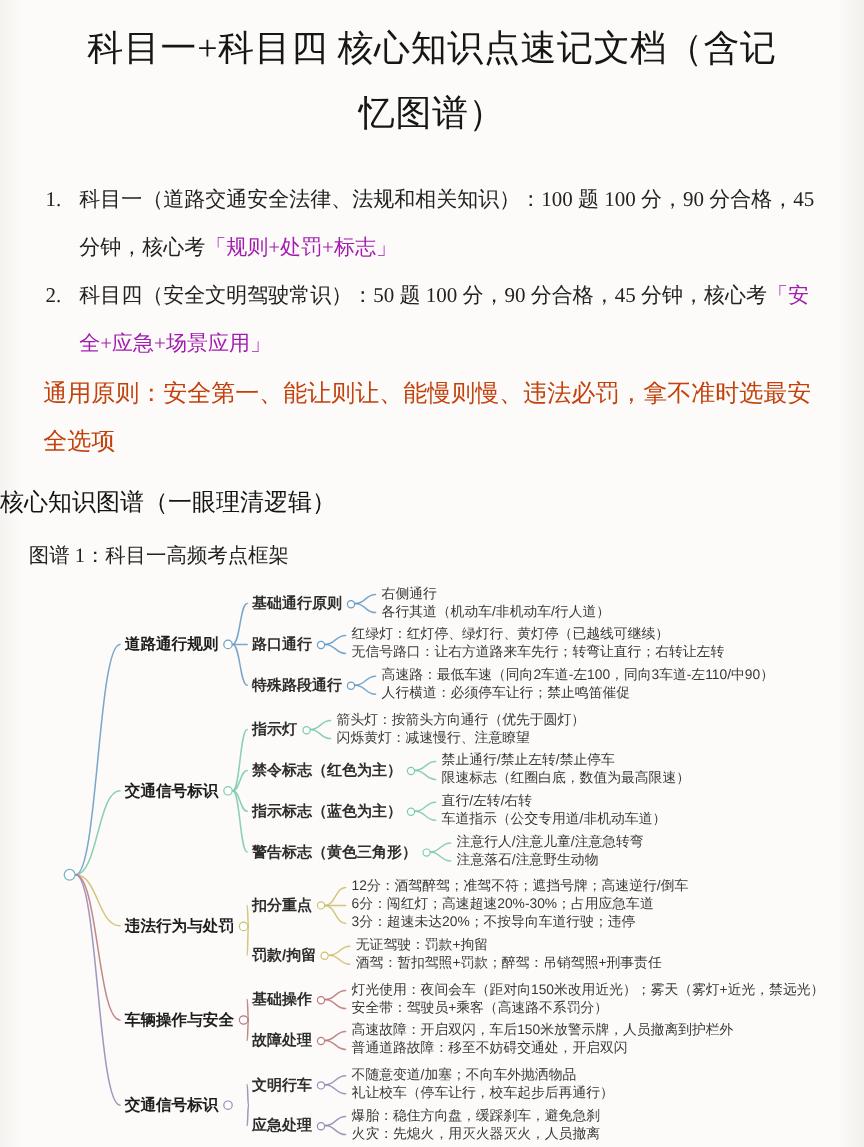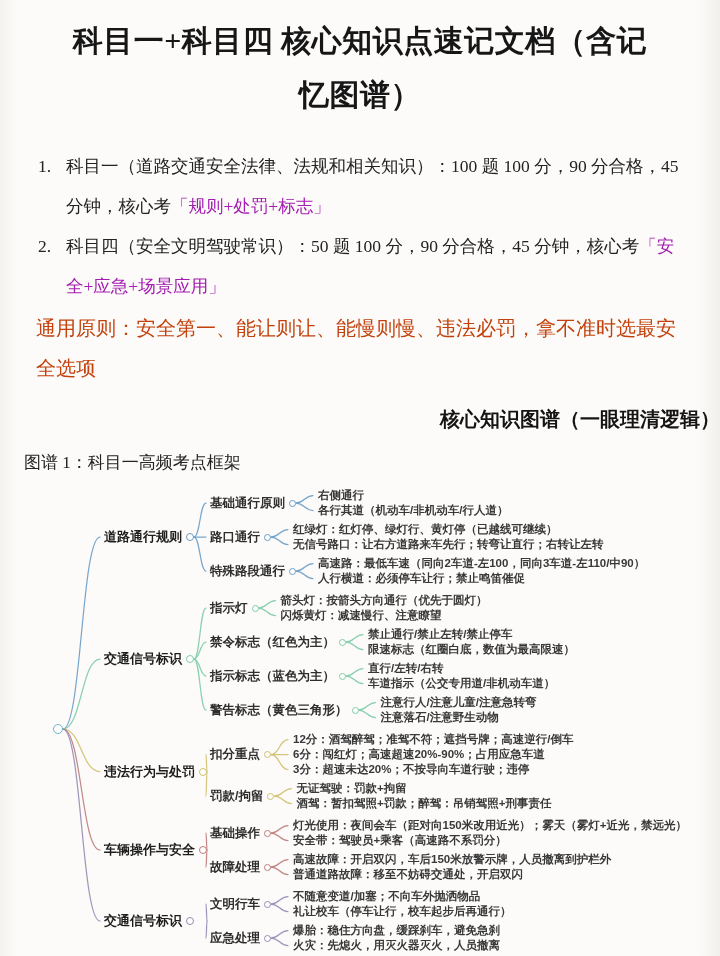--- a/index.html
+++ b/index.html
@@ -5,54 +5,54 @@
   html,body{margin:0;padding:0;}
   body{
     width:720px;height:956px;overflow:hidden;
     background:linear-gradient(90deg,#f4f3f0 0,#fcfbf9 2.5%,#fcfbf9 97%,#f1f0ed 100%);
     font-family:"Liberation Serif",serif;
     color:#1f1f1f;
     position:relative;
   }
   .doc-title{
     margin:14px auto 0;max-width:600px;
-    font-size:30px;font-weight:bold;line-height:54px;
+    font-size:30px;font-weight:normal;line-height:54px;
     text-align:center;letter-spacing:.5px;color:#161616;
   }
   .doc-body{padding:0 36px;}
   .num-list{margin-top:24px;}
   .num-item{position:relative;padding-left:30px;font-size:17.5px;line-height:40px;color:#222;}
   .num-item .num{position:absolute;left:2px;top:0;}
   .hl-red{color:#a21caf;}
   .principle{font-size:20px;line-height:40px;color:#c2410c;margin-top:2px;}
   .section-heading{
-    margin-top:18px;text-align:right;
+    margin-top:18px;text-align:left;
     font-family:"Liberation Sans",sans-serif;
-    font-size:20px;font-weight:bold;line-height:26px;color:#141414;
+    font-size:20px;font-weight:normal;line-height:26px;color:#141414;
   }
   .figure-caption{margin-top:20px;padding-left:24px;font-size:17px;line-height:22px;color:#232323;}
 
   
   .mindmap{position:relative;margin-top:14px;height:478px;
     font-family:"Liberation Sans",sans-serif;}
   .mm-lines{position:absolute;left:0;top:0;pointer-events:none;}
   .mm-root-dot{position:absolute;width:10px;height:10px;border-radius:50%;
     background:#fff;border:1.6px solid #6fb4c9;box-sizing:border-box;}
   .mm-branches{display:flex;flex-direction:column;gap:7px;margin-left:104px;position:relative;}
   .mm-branch{display:flex;align-items:center;}
   .mm-branch-label-wrap{width:106px;flex:none;display:flex;align-items:center;gap:4px;}
   .mm-branch-label{font-size:13px;font-weight:bold;color:#1d1d1d;white-space:nowrap;text-align:right;}
   .mm-children{display:flex;flex-direction:column;gap:4px;}
   .mm-child{display:flex;align-items:center;}
   .mm-child-label-wrap{flex:none;display:flex;align-items:center;gap:4px;}
   .mm-child-label{font-size:12.5px;color:#2e2e2e;white-space:nowrap;font-weight:bold;}
   .mm-dot{display:inline-block;width:8px;height:8px;border-radius:50%;
     background:#fff;border:1.4px solid #999;box-sizing:border-box;flex:none;}
   .mm-dot-sm{width:7px;height:7px;}
-  .mm-leaves{display:flex;flex-direction:column;margin-left:22px;font-weight:bold;}
+  .mm-leaves{display:flex;flex-direction:column;margin-left:22px;}
   .mm-leaf{font-size:11.5px;line-height:15px;color:#383838;white-space:nowrap;}
 </style>
 </head>
 <body>
 
 <h1 class="doc-title">科目一+科目四 核心知识点速记文档（含记忆图谱）</h1>
 
 <div class="doc-body">
   <div class="num-list">
     <div class="num-item">
@@ -210,21 +210,21 @@
           <span class="mm-dot" style="border-color: rgb(207, 192, 110);"></span>
         </div>
         <div class="mm-children">
           <div class="mm-child">
             <div class="mm-child-label-wrap">
               <span class="mm-child-label">扣分重点</span>
               <span class="mm-dot mm-dot-sm" style="border-color: rgb(207, 192, 110);"></span>
             </div>
             <div class="mm-leaves">
               <div class="mm-leaf">12分：酒驾醉驾；准驾不符；遮挡号牌；高速逆行/倒车</div>
-              <div class="mm-leaf">6分：闯红灯；高速超速20%-90%；占用应急车道</div>
+              <div class="mm-leaf">6分：闯红灯；高速超速20%-30%；占用应急车道</div>
               <div class="mm-leaf">3分：超速未达20%；不按导向车道行驶；违停</div>
             </div>
           </div>
           <div class="mm-child">
             <div class="mm-child-label-wrap">
               <span class="mm-child-label">罚款/拘留</span>
               <span class="mm-dot mm-dot-sm" style="border-color: rgb(207, 192, 110);"></span>
             </div>
             <div class="mm-leaves">
               <div class="mm-leaf">无证驾驶：罚款+拘留</div>

